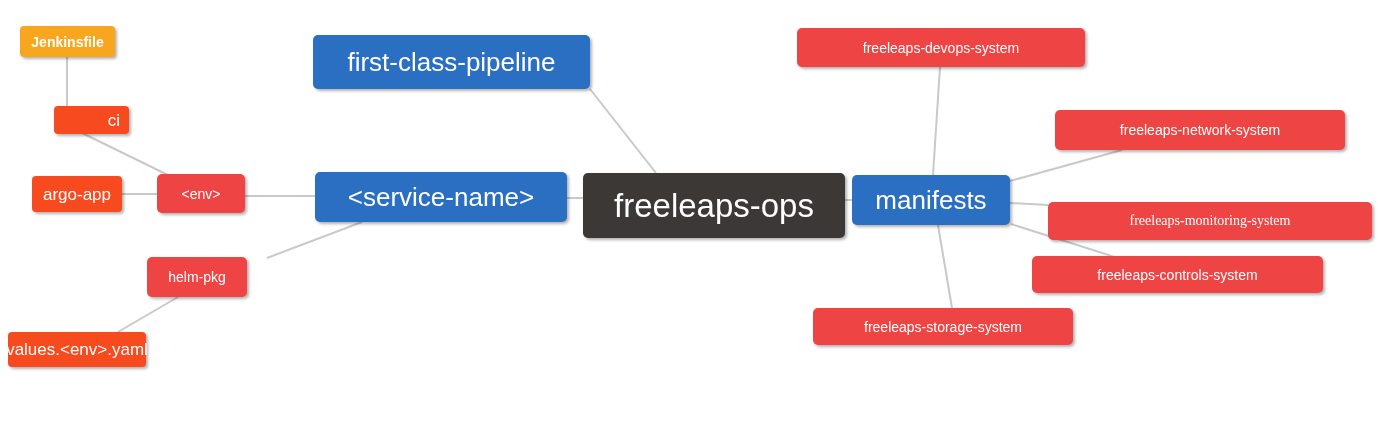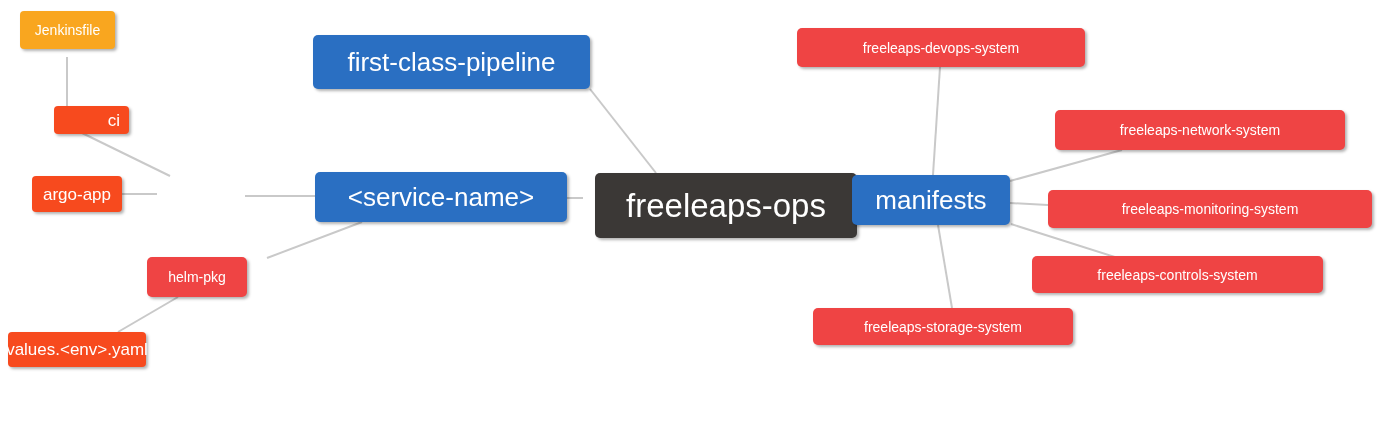--- a/index.html
+++ b/index.html
@@ -13,33 +13,33 @@
     position:absolute;z-index:1;display:flex;align-items:center;justify-content:center;
     color:#ffffff;border-radius:5px;box-shadow:2px 2px 3px rgba(0,0,0,0.30);
     white-space:nowrap;line-height:1;cursor:pointer;user-select:none;
   }
   .lvl1{background:#3B3836;font-size:33px;}
   .lvl2{background:#2A6FC2;font-size:26px;text-align:center;}
   .lvl3{background:#ef4444;font-size:14px;}
   .lvl4{background:#F74A1E;font-size:17px;border-radius:4px;}
   .lvl5{background:#F9A61F;font-size:14px;border-radius:4px;}
 
-  #n-jenkinsfile{left:20px;top:11px;width:95px;height:38px;}
+  #n-jenkinsfile{left:20px;top:26px;width:95px;height:31px;font-weight:bold;}
   #n-ci{left:54px;top:106px;width:30px;height:28px;padding-left:45px;}
   #n-argo-app{left:32px;top:176px;width:90px;height:36px;}
   #n-env{left:157px;top:174px;width:88px;height:39px;}
   #n-helm-pkg{left:147px;top:257px;width:100px;height:40px;}
   #n-values{left:8px;top:332px;width:138px;height:35px;}
   #n-fcp{left:313px;top:35px;width:277px;height:54px;}
   #n-service{left:315px;top:172px;width:252px;height:50px;}
-  #n-root{left:583px;top:173px;width:262px;height:65px;margin-left:12px;}
+  #n-root{left:583px;top:173px;width:262px;height:65px;}
   #n-manifests{left:852px;top:175px;width:158px;height:50px;}
   #n-devops{left:797px;top:28px;width:288px;height:39px;}
   #n-network{left:1055px;top:110px;width:290px;height:40px;}
-  #n-monitoring{left:1048px;top:190px;width:324px;height:38px;}
+  #n-monitoring{left:1048px;top:202px;width:324px;height:38px;font-family:Liberation Serif, serif;}
   #n-controls{left:1032px;top:256px;width:291px;height:37px;}
   #n-storage{left:813px;top:308px;width:260px;height:37px;}
 </style>
 </head>
 <body>
 
 <div class="canvas">
 
   <svg class="edges" width="1390" height="421">
     <line x1="67" y1="57" x2="67" y2="106"></line>
@@ -54,20 +54,21 @@
     <line x1="933" y1="175" x2="940" y2="67"></line>
     <line x1="1010" y1="181" x2="1122" y2="150"></line>
     <line x1="1010" y1="203" x2="1048" y2="205"></line>
     <line x1="1011" y1="224" x2="1118" y2="258"></line>
     <line x1="938" y1="225" x2="952" y2="308"></line>
   </svg>
 
   <div class="node lvl5" id="n-jenkinsfile">Jenkinsfile</div>
   <div class="node lvl4" id="n-ci">ci</div>
   <div class="node lvl4" id="n-argo-app">argo-app</div>
+  <div class="node lvl3" id="n-env">&lt;env&gt;</div>
   <div class="node lvl3" id="n-helm-pkg">helm-pkg</div>
   <div class="node lvl4" id="n-values">values.&lt;env&gt;.yaml</div>
   <div class="node lvl2" id="n-fcp">first-class-pipeline</div>
   <div class="node lvl2" id="n-service">&lt;service-name&gt;</div>
   <div class="node lvl1" id="n-root">freeleaps-ops</div>
   <div class="node lvl2" id="n-manifests">manifests</div>
   <div class="node lvl3" id="n-devops">freeleaps-devops-system</div>
   <div class="node lvl3" id="n-network">freeleaps-network-system</div>
   <div class="node lvl3" id="n-monitoring">freeleaps-monitoring-system</div>
   <div class="node lvl3" id="n-controls">freeleaps-controls-system</div>

